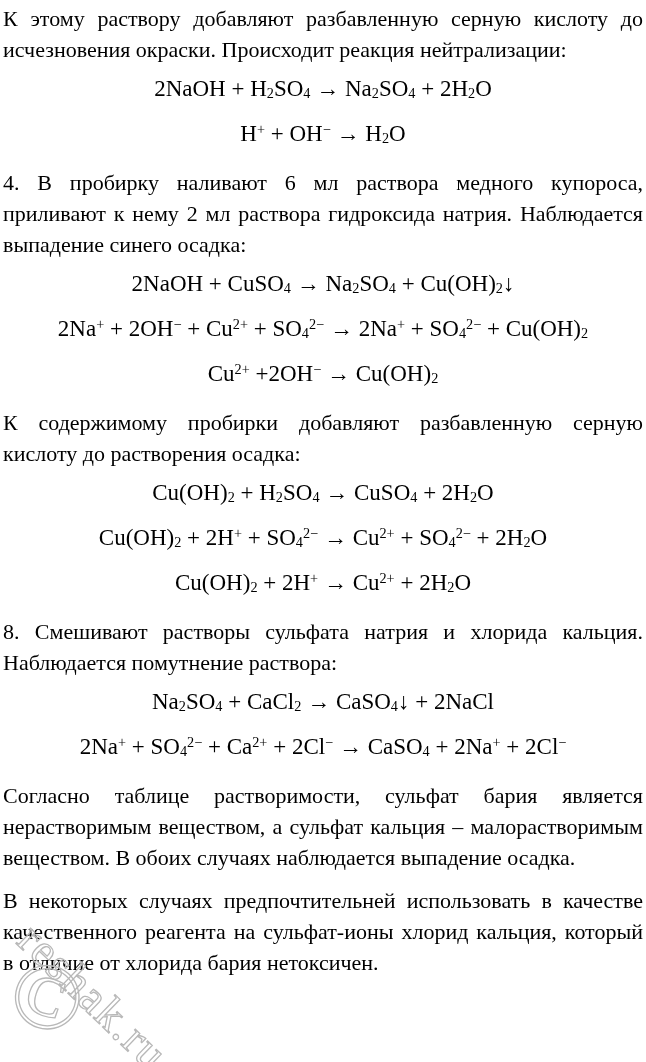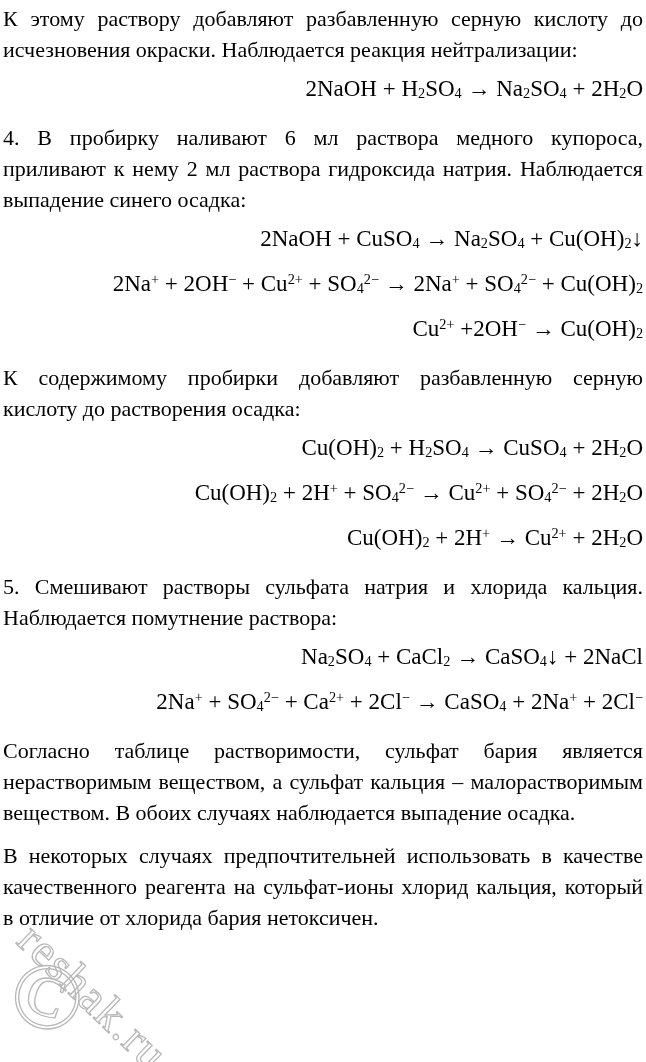--- a/index.html
+++ b/index.html
@@ -24,21 +24,21 @@
     margin: 0 0 12px 0;
     font-size: 22px;
     line-height: 31px;
     text-align: justify;
   }
   .eq {
     margin: 0 0 22px 0;
     font-size: 23px;
     line-height: 23px;
     white-space: nowrap;
-    text-align: right;
+    text-align: center;
   }
   .eq sub {
     font-size: 0.62em;
     line-height: 0;
     vertical-align: -0.12em;
   }
   .eq sup {
     font-size: 0.62em;
     line-height: 0;
     vertical-align: 0.5em;
@@ -68,34 +68,35 @@
     font-size: 94px;
     transform: rotate(18deg);
     color: transparent;
     -webkit-text-stroke: 1.3px var(--wm);
   }
 </style>
 </head>
 <body>
 
 <div class="page">
-  <p class="para">К этому раствору добавляют разбавленную серную кислоту до исчезновения окраски. Наблюдается реакция нейтрализации:</p>
+  <p class="para">К этому раствору добавляют разбавленную серную кислоту до исчезновения окраски. Происходит реакция нейтрализации:</p>
   <div class="eq">2NaOH + H<sub>2</sub>SO<sub>4</sub> → Na<sub>2</sub>SO<sub>4</sub> + 2H<sub>2</sub>O</div>
+  <div class="eq">H<sup>+</sup> + OH<sup>−</sup> → H<sub>2</sub>O</div>
 
   <p class="para">4. В пробирку наливают 6 мл раствора медного купороса, приливают к нему 2 мл раствора гидроксида натрия. Наблюдается выпадение синего осадка:</p>
   <div class="eq">2NaOH + CuSO<sub>4</sub> → Na<sub>2</sub>SO<sub>4</sub> + Cu(OH)<sub>2</sub>↓</div>
   <div class="eq">2Na<sup>+</sup> + 2OH<sup>−</sup> + Cu<sup>2+</sup> + SO<sub>4</sub><sup>2−</sup> → 2Na<sup>+</sup> + SO<sub>4</sub><sup>2−</sup> + Cu(OH)<sub>2</sub></div>
   <div class="eq">Cu<sup>2+</sup> +2OH<sup>−</sup> → Cu(OH)<sub>2</sub></div>
 
   <p class="para">К содержимому пробирки добавляют разбавленную серную кислоту до растворения осадка:</p>
   <div class="eq">Cu(OH)<sub>2</sub> + H<sub>2</sub>SO<sub>4</sub> → CuSO<sub>4</sub> + 2H<sub>2</sub>O</div>
   <div class="eq">Cu(OH)<sub>2</sub> + 2H<sup>+</sup> + SO<sub>4</sub><sup>2−</sup> → Cu<sup>2+</sup> + SO<sub>4</sub><sup>2−</sup> + 2H<sub>2</sub>O</div>
   <div class="eq">Cu(OH)<sub>2</sub> + 2H<sup>+</sup> → Cu<sup>2+</sup> + 2H<sub>2</sub>O</div>
 
-  <p class="para">5. Смешивают растворы сульфата натрия и хлорида кальция. Наблюдается помутнение раствора:</p>
+  <p class="para">8. Смешивают растворы сульфата натрия и хлорида кальция. Наблюдается помутнение раствора:</p>
   <div class="eq">Na<sub>2</sub>SO<sub>4</sub> + CaCl<sub>2</sub> → CaSO<sub>4</sub>↓ + 2NaCl</div>
   <div class="eq">2Na<sup>+</sup> + SO<sub>4</sub><sup>2−</sup> + Ca<sup>2+</sup> + 2Cl<sup>−</sup> → CaSO<sub>4</sub> + 2Na<sup>+</sup> + 2Cl<sup>−</sup></div>
 
   <p class="para">Согласно таблице растворимости, сульфат бария является нерастворимым веществом, а сульфат кальция – малорастворимым веществом. В обоих случаях наблюдается выпадение осадка.</p>
   <p class="para">В некоторых случаях предпочтительней использовать в качестве качественного реагента на сульфат-ионы хлорид кальция, который в отличие от хлорида бария нетоксичен.</p>
 </div>
 
 <div class="watermark" aria-hidden="true">
   <span class="wm-copy">©</span>
   <span class="wm-text">reshak.ru</span>

